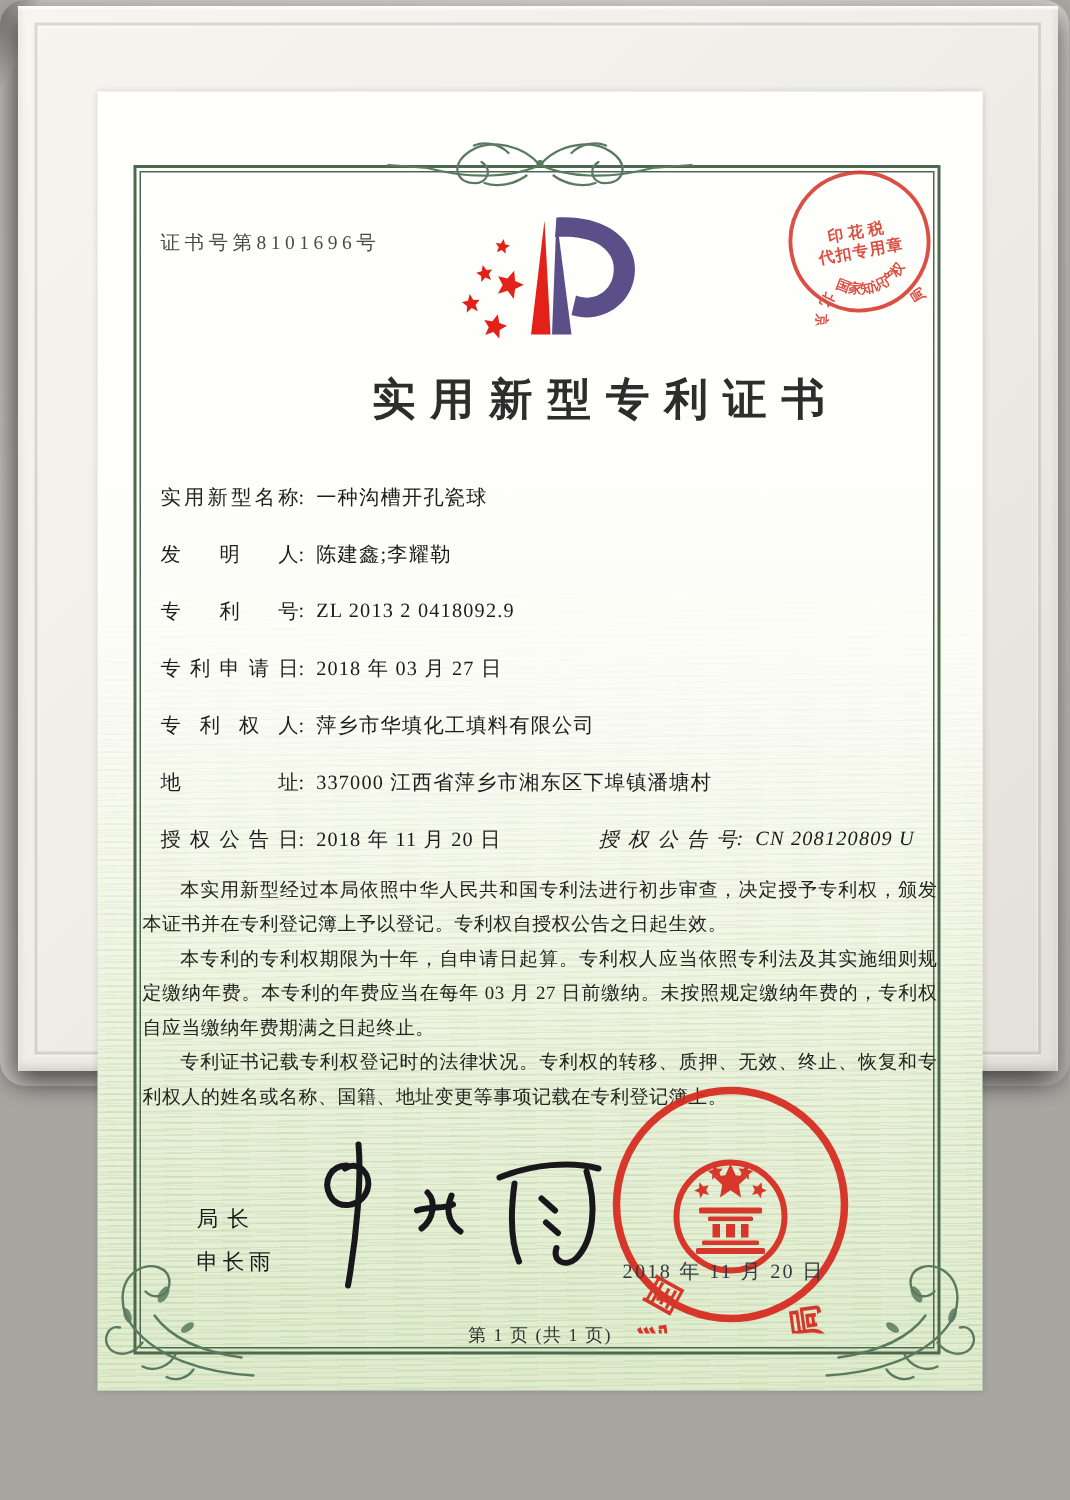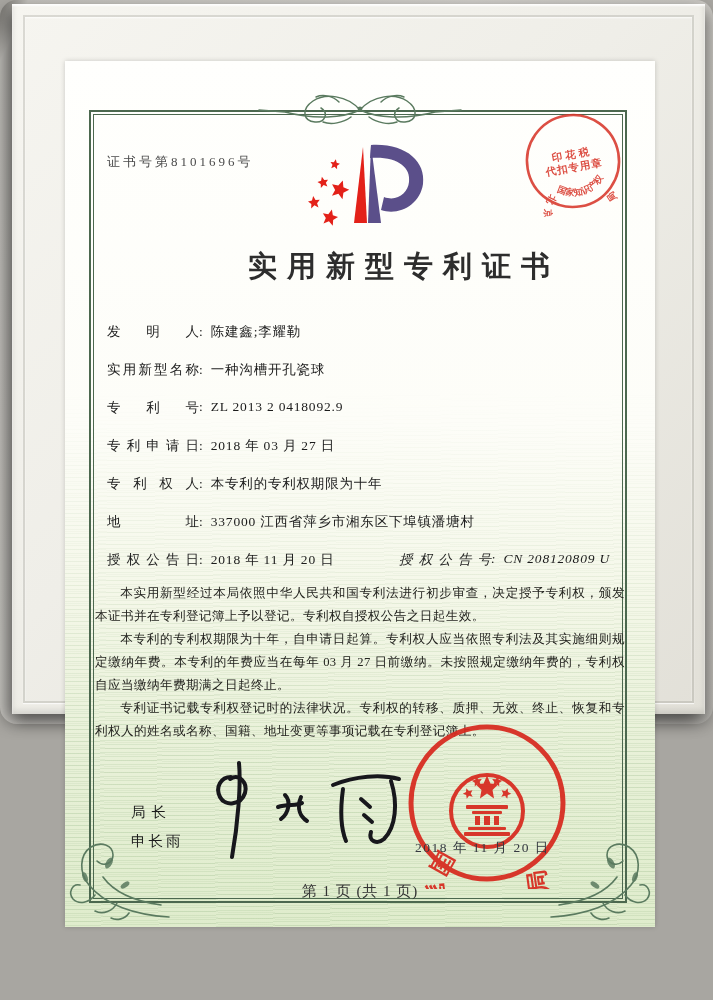--- a/index.html
+++ b/index.html
@@ -46,21 +46,21 @@
   .paras{position:absolute;left:30px;top:521px;width:530px;font-size:12.6px;
     line-height:23px;color:#23231f;letter-spacing:.4px;}
   .paras p{margin:0;text-indent:2em;text-align:justify;}
   .signer{position:absolute;left:66px;top:742px;font-size:14.5px;color:#1c1c1c;}
   .signer .s1{letter-spacing:6px;}
   .signer .s2{margin-top:10px;letter-spacing:3px;font-family:Liberation Serif, serif;}
   .autograph{position:absolute;left:118px;top:694px;}
   .seal{position:absolute;left:336px;top:656px;opacity:.92;}
   .seal-date{position:absolute;left:350px;top:778px;font-size:13.5px;color:#343840;letter-spacing:1.5px;}
   .footer{position:absolute;left:0;top:821px;width:100%;text-align:center;
-    font-size:15px;color:#333;letter-spacing:1px;}
+    font-size:12px;color:#333;letter-spacing:1px;}
   .orn-top{position:absolute;left:50%;top:28px;transform:translateX(-50%);}
   .orn-bl{position:absolute;left:0px;top:772px;}
   .orn-br{position:absolute;right:0px;top:772px;transform:scaleX(-1);}
 </style>
 </head>
 <body>
 
 <div class="scene">
   <div class="frame">
     <div class="frame-groove"></div>
@@ -144,33 +144,33 @@
           <text x="0" y="10" text-anchor="middle" font-size="10.5" fill="#d8372b" font-weight="bold" letter-spacing="1">代扣专用章</text>
           <text font-size="9" fill="#d8372b" font-weight="bold">
             <textPath href="#stampBotArc" startOffset="4" textLength="62" lengthAdjust="spacing">国家知识产权局</textPath>
           </text>
         </svg>
 
         <div class="title">实用新型专利证书</div>
 
         <div class="fields">
           <div class="frow">
+            <span class="flabel">实用新型名称</span><span class="fcolon">:</span><span class="fvalue">一种沟槽开孔瓷球</span>
+          </div>
+          <div class="frow">
             <span class="flabel">发明人</span><span class="fcolon">:</span><span class="fvalue">陈建鑫;李耀勒</span>
           </div>
           <div class="frow">
-            <span class="flabel">实用新型名称</span><span class="fcolon">:</span><span class="fvalue">一种沟槽开孔瓷球</span>
-          </div>
-          <div class="frow">
             <span class="flabel">专利号</span><span class="fcolon">:</span><span class="fvalue">ZL 2013 2 0418092.9</span>
           </div>
           <div class="frow">
             <span class="flabel">专利申请日</span><span class="fcolon">:</span><span class="fvalue">2018 年 03 月 27 日</span>
           </div>
           <div class="frow">
-            <span class="flabel">专利权人</span><span class="fcolon">:</span><span class="fvalue">本专利的专利权期限为十年</span>
+            <span class="flabel">专利权人</span><span class="fcolon">:</span><span class="fvalue">萍乡市华填化工填料有限公司</span>
           </div>
           <div class="frow">
             <span class="flabel">地址</span><span class="fcolon">:</span><span class="fvalue">337000 江西省萍乡市湘东区下埠镇潘塘村</span>
           </div>
           <div class="frow grant-gap">
             <span class="flabel">授权公告日</span><span class="fcolon">:</span><span class="fvalue">2018 年 11 月 20 日</span>
             <span class="grant2">
               <span class="flabel">授权公告号</span><span class="fcolon">:</span><span class="fvalue">CN 208120809 U</span>
             </span>
           </div>

